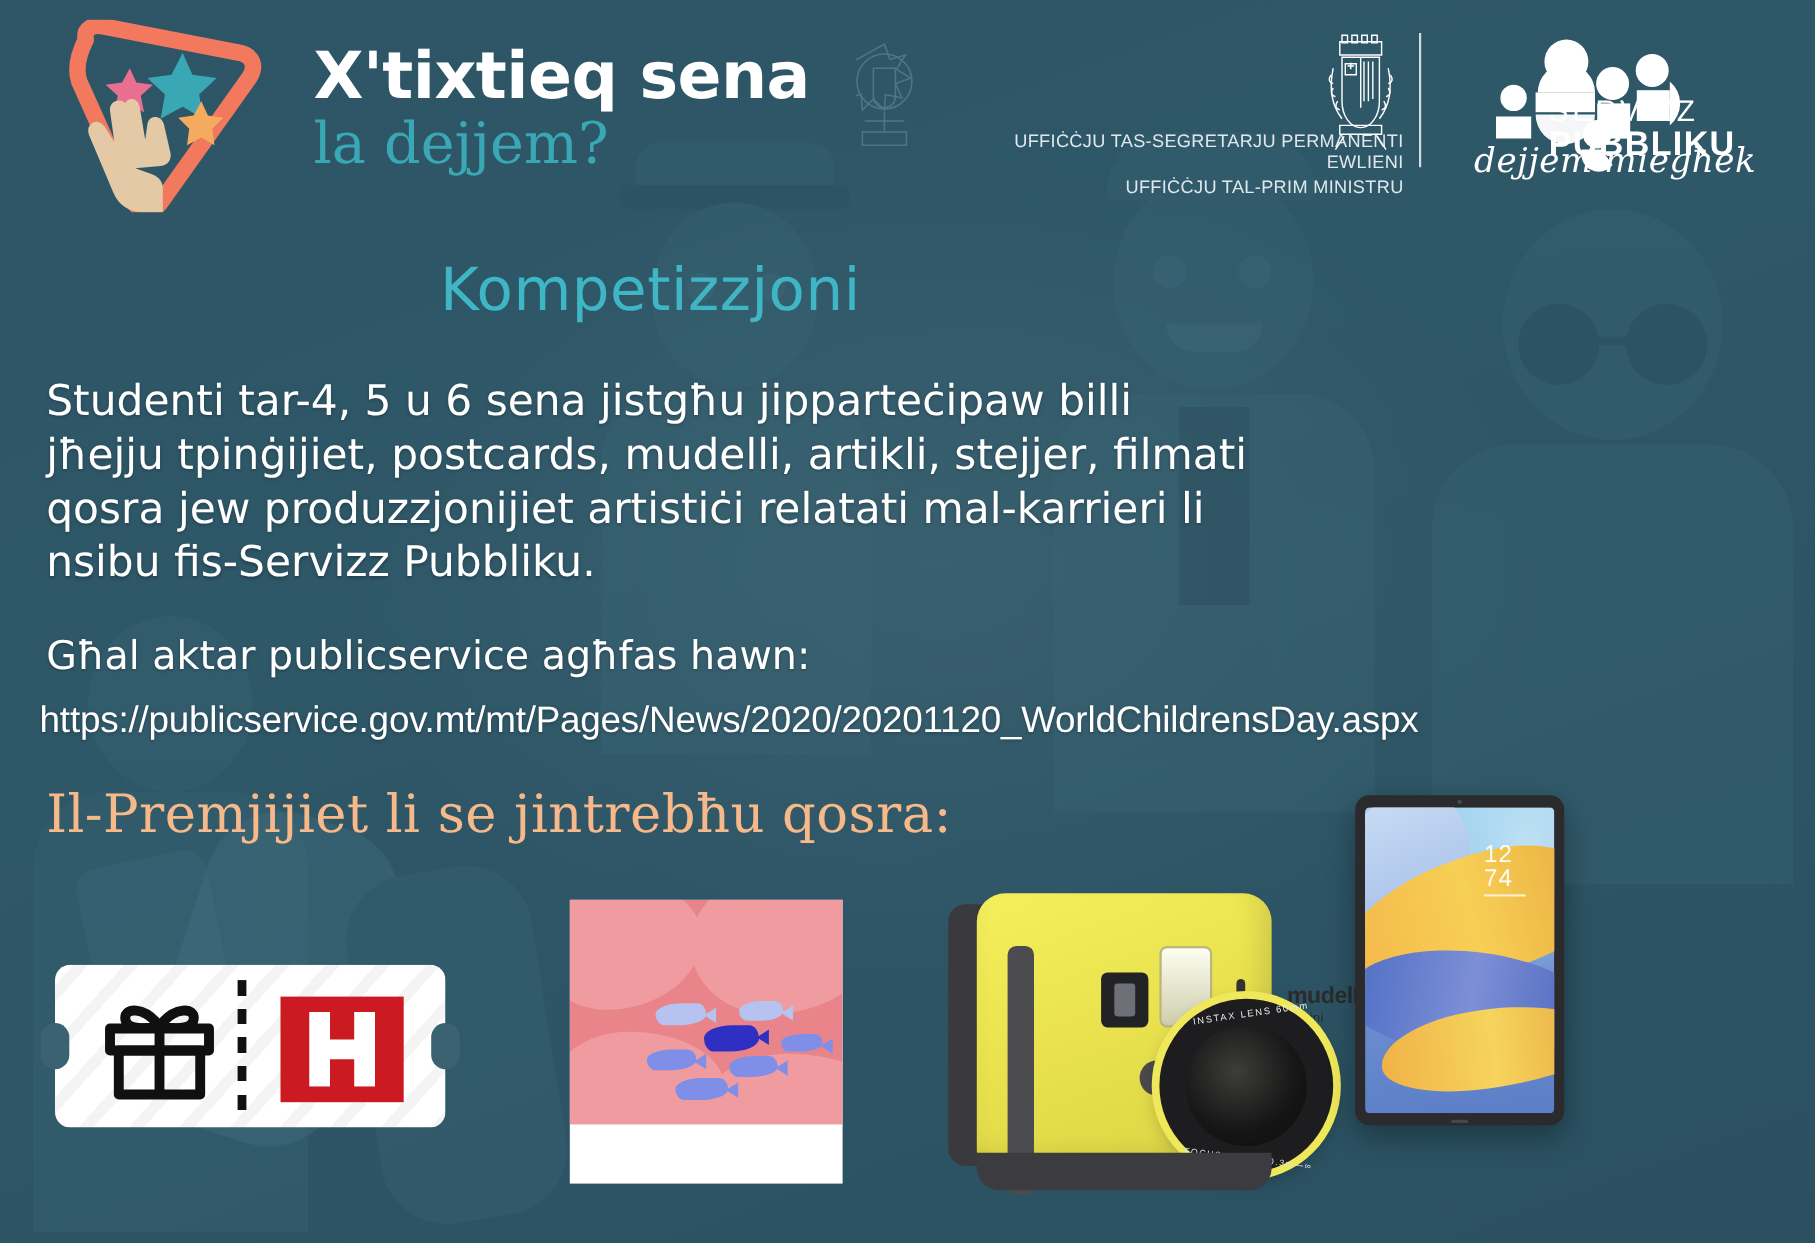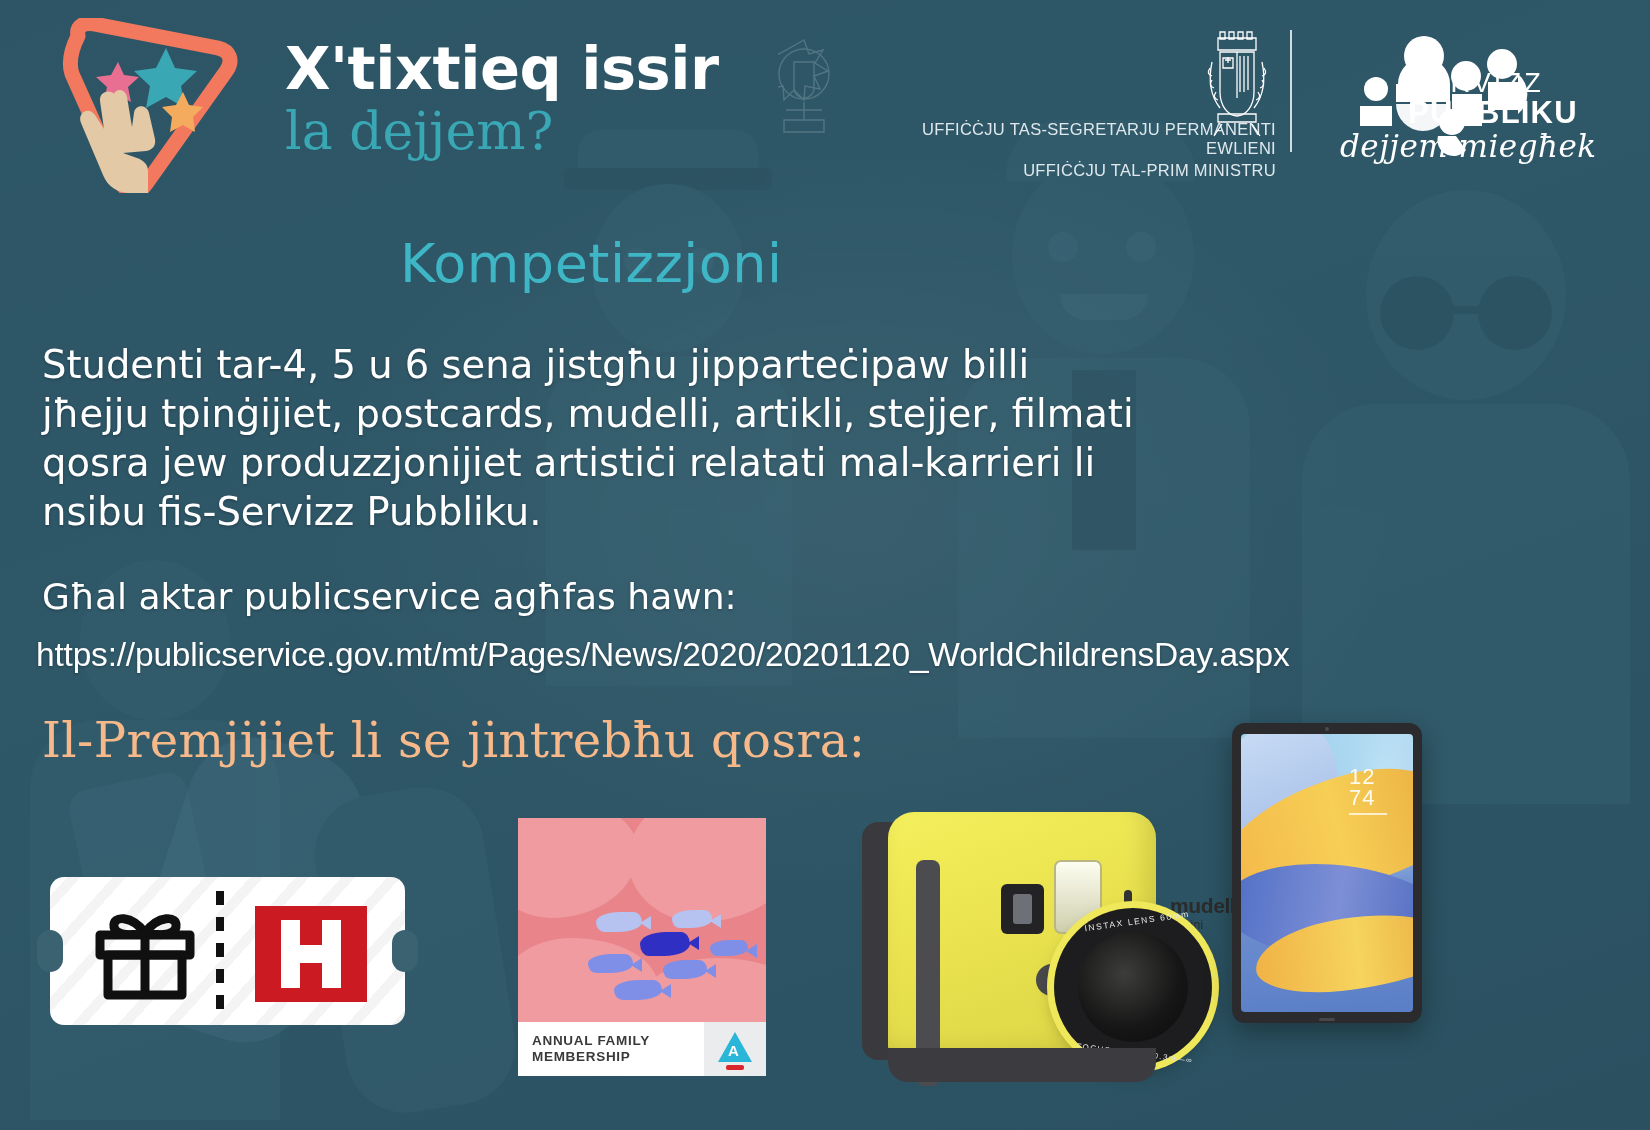--- a/index.html
+++ b/index.html
@@ -42,21 +42,21 @@
   }
 
   .crest-faint { position:absolute; left:778px; top:32px; width:52px; height:110px; opacity:0.22; }
   .opm-block { position:absolute; left:886px; top:120px; text-align:right; width:390px; }
   .opm-l1 { color:#dfe9ed; font-size:16.5px; letter-spacing:0.3px; font-family:"Liberation Sans", sans-serif; }
   .opm-l2 { color:#dfe9ed; font-size:16.5px; letter-spacing:0.3px; font-family:"Liberation Sans", sans-serif; margin-top:3px;}
   .crest-main { position:absolute; left:1198px; top:28px; width:78px; height:118px; }
   .vdivide { position:absolute; left:1290px; top:30px; width:2px; height:122px; background:#cfdde2; }
 
   .sp-logo { position:absolute; left:1330px; top:22px; width:290px; height:150px; }
-  .sp-words { position:absolute; left:1408px; top:70px; }
+  .sp-words { position:absolute; left:1408px; top:88px; }
   .sp-w1 { color:#fff; font-size:27px; letter-spacing:3.2px; font-family:"Liberation Sans", sans-serif; line-height:1; }
   .sp-w2 { color:#fff; font-size:31px; font-weight:700; letter-spacing:1.2px; font-family:"Liberation Sans", sans-serif; line-height:1.05; }
   .sp-tag {
     position:absolute; left:1340px; top:128px;
     color:#fff; font-size:31px; font-family:"DejaVu Serif", serif;
     font-style:italic; letter-spacing:0.5px;
   }
 
   
   .kompetizzjoni {
@@ -320,21 +320,21 @@
         <path d="M116 30 l9 20 22 3 -16 15 4 22 -19 -11 -20 11 4 -22 -16 -15 22 -3 z" fill="#3aa7b5"></path>
         <path d="M68 44 l6 13 15 2 -11 10 3 15 -13 -7 -14 7 3 -15 -11 -10 15 -2 z" fill="#e86f91"></path>
         <path d="M133 74 l6 13 14 2 -10 10 2 15 -12 -7 -13 7 2 -15 -10 -10 14 -2 z" fill="#f5ab5e"></path>
         <path d="M66 78 c-5 -8 -17 -5 -16 5 l4 28 -9 -14 c-6 -9 -18 -3 -14 8 l22 52 c5 12 15 18 27 18 l18 0 0 -22
                  c0 -7 -5 -11 -11 -13 l-14 -5 23 -2 c7 -1 10 -6 9 -12 l-6 -26 c-2 -9 -14 -9 -15 0 l-2 14 -5 -30
                  c-2 -10 -14 -9 -14 1 l1 24 z" fill="#e3c9a6"></path>
       </svg>
     </div>
 
     <div class="logo-title">
-      <div class="logo-line1">X'tixtieq issir</div>
+      <div class="logo-line1">X'tixtieq sena</div>
       <div class="logo-line2">la dejjem?</div>
     </div>
 
     <div class="crest-faint">
       <svg width="52" height="110" viewBox="0 0 52 110">
         <g fill="none" stroke="#cfe0e6" stroke-width="1.4">
           <circle cx="26" cy="42" r="25"></circle>
           <path d="M26 8 l5 14 14 -4 -8 13 13 8 -14 5 6 13 -15 -3 -1 14 -10 -10 -10 10 -1 -14 -15 3 6 -13 -14 -5 13 -8 -8 -13 14 4 z"></path>
           <path d="M16 30 h20 v26 a10 10 0 0 1 -20 0 z"></path>
           <path d="M8 78 l36 0 m-18 -8 l0 18"></path>
@@ -428,31 +428,20 @@
       <div class="aqua-blob" style="left:-20px;top:120px;width:160px;height:110px;"></div>
       <div class="aqua-blob" style="left:120px;top:140px;width:170px;height:100px;"></div>
       <div class="fish pale" style="left:78px;top:94px;width:46px;height:20px;"></div>
       <div class="fish pale" style="left:154px;top:92px;width:40px;height:18px;"></div>
       <div class="fish dark" style="left:122px;top:114px;width:50px;height:24px;"></div>
       <div class="fish" style="left:192px;top:122px;width:38px;height:16px;"></div>
       <div class="fish" style="left:70px;top:136px;width:45px;height:19px;"></div>
       <div class="fish" style="left:145px;top:142px;width:44px;height:19px;"></div>
       <div class="fish" style="left:96px;top:162px;width:48px;height:20px;"></div>
     </div>
-    <div class="aqua-bot">
-      <div class="aqua-txt">
-        <span>ANNUAL FAMILY</span>
-        <span>MEMBERSHIP</span>
-      </div>
-      <div class="aqua-badge">
-        <div class="tri"></div>
-        <div class="letter">A</div>
-        <div class="cap"></div>
-      </div>
-    </div>
   </div>
 
   <div class="cam">
     <div class="cam-grip"></div>
     <div class="cam-body">
       <div class="cam-grip2"></div>
       <div class="cam-vf"></div>
       <div class="cam-flash"></div>
       <div class="cam-dot"></div>
       <div class="cam-brand">mudelli</div>

